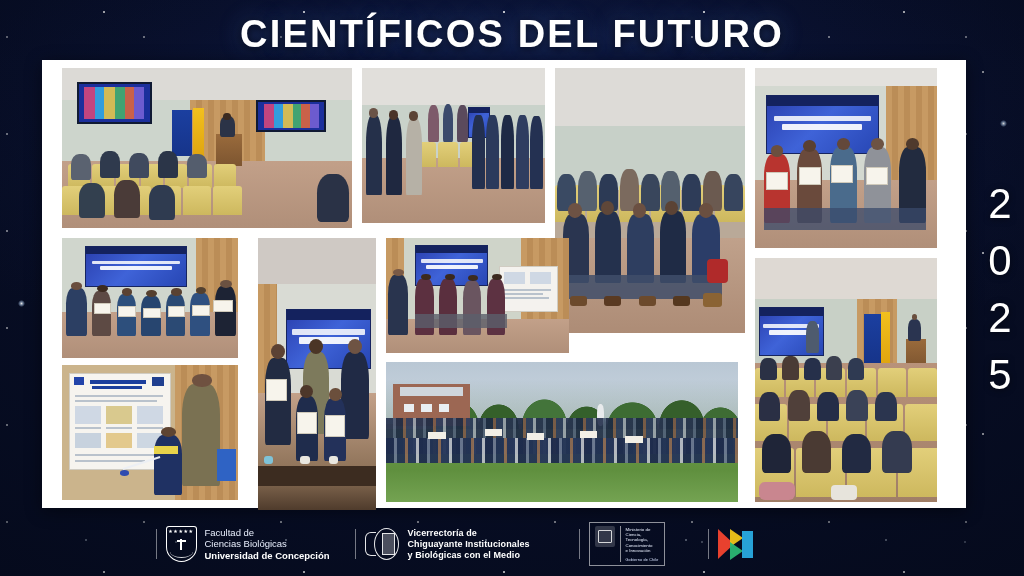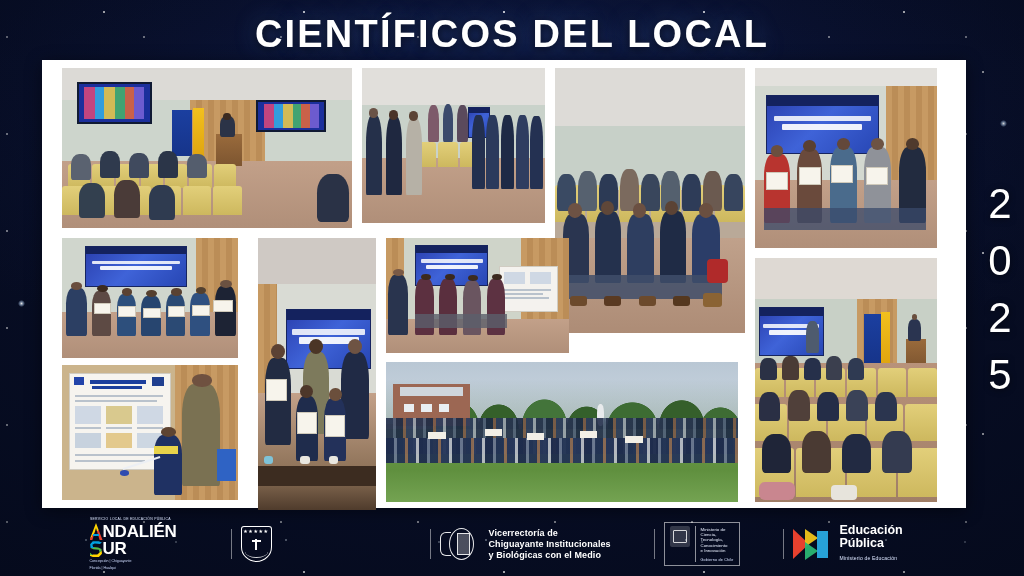--- a/index.html
+++ b/index.html
@@ -212,21 +212,21 @@
     border:1.5px solid rgba(255,255,255,.9); border-radius:50%;
   }
   #logo-vrim .mark .l {
     position:absolute; left:0; top:4px; width:11px; height:24px;
     border:1.5px solid rgba(255,255,255,.9); border-right:none; border-radius:6px 0 0 6px;
   }
   #logo-vrim .mark .sq {
     position:absolute; left:17px; top:5px; width:13px; height:22px;
     background:rgba(255,255,255,.28); border:1px solid rgba(255,255,255,.85);
   }
-  #logo-vrim .txt { margin-left:15px; line-height:11px; }
+  #logo-vrim .txt { margin-left:9px; line-height:11px; }
   #logo-vrim .l1 { font-size:9px; font-weight:bold; color:#ffffff; letter-spacing:.1px; }
 
   
   #logo-minciencia { width:110px; }
   #logo-minciencia .box {
     border:1px solid rgba(255,255,255,.55); padding:3px 5px; display:flex; align-items:stretch;
   }
   #logo-minciencia .crest {
     width:20px; height:21px; flex:none; position:relative;
     background:rgba(255,255,255,.18); border-radius:2px;
@@ -264,21 +264,21 @@
 
   <div class="stars"></div>
   <div class="stars b"></div>
   <div class="stars c"></div>
   <div class="glow-big" style="left:150px;top:92px;"></div>
   <div class="glow-big" style="left:922px;top:318px;"></div>
   <div class="glow-big" style="left:18px;top:300px;"></div>
   <div class="glow-big" style="left:1000px;top:120px;"></div>
   <div class="vignette"></div>
 
-  <div id="title">CIENTÍFICOS DEL LOCAL</div>
+  <div id="title">CIENTÍFICOS DEL FUTURO</div>
 
   <div id="year">
     <span>2</span>
     <span>0</span>
     <span>2</span>
     <span>5</span>
   </div>
 
   <div id="board">
 
@@ -668,39 +668,33 @@
         <div class="person" style="left:70%;top:71%;width:16%;height:17%;background:#343b50;"></div>
         <div style="position:absolute;left:2%;top:92%;width:20%;height:7%;background:#c9868f;border-radius:6px;"></div>
         <div style="position:absolute;left:42%;top:93%;width:14%;height:6%;background:#e7e4dc;border-radius:4px;"></div>
       </div>
     </div>
 
   </div>
 
   <div id="footer">
 
-    <div class="logo" id="logo-andalien">
-      <div class="tiny">SERVICIO LOCAL DE EDUCACIÓN PÚBLICA</div>
-      <div class="big">
-        <span class="cap a"></span><span class="m">NDALIÉN</span>
-      </div>
-      <div class="big">
-        <span class="cap s"></span><span class="m">UR</span>
-      </div>
-      <div class="sub">Concepción | Chiguayante</div>
-      <div class="sub">Florida | Hualqui</div>
-    </div>
 
     <div class="divider"></div>
 
     <div class="logo" id="logo-udec">
       <div class="shield">
         <div class="stars5">★★★★★</div>
         <div class="cross"></div>
         <div class="ringtxt"></div>
+      </div>
+      <div class="txt">
+        <div class="l1">Facultad de</div>
+        <div class="l2">Ciencias Biológicas</div>
+        <div class="l3">Universidad de Concepción</div>
       </div>
     </div>
 
     <div class="divider"></div>
 
     <div class="logo" id="logo-vrim">
       <div class="mark">
         <div class="c"></div>
         <div class="l"></div>
         <div class="sq"></div>
@@ -733,22 +727,17 @@
 
     <div class="divider"></div>
 
     <div class="logo" id="logo-edupub">
       <div class="mark">
         <i class="t1"></i>
         <i class="t2"></i>
         <i class="t3"></i>
         <i class="t4"></i>
       </div>
-      <div class="txt">
-        <div class="l1">Educación</div>
-        <div class="l2">Pública</div>
-        <div class="l3">Ministerio de Educación</div>
-      </div>
     </div>
 
   </div>
 
 </div>
 
 </body></html>

